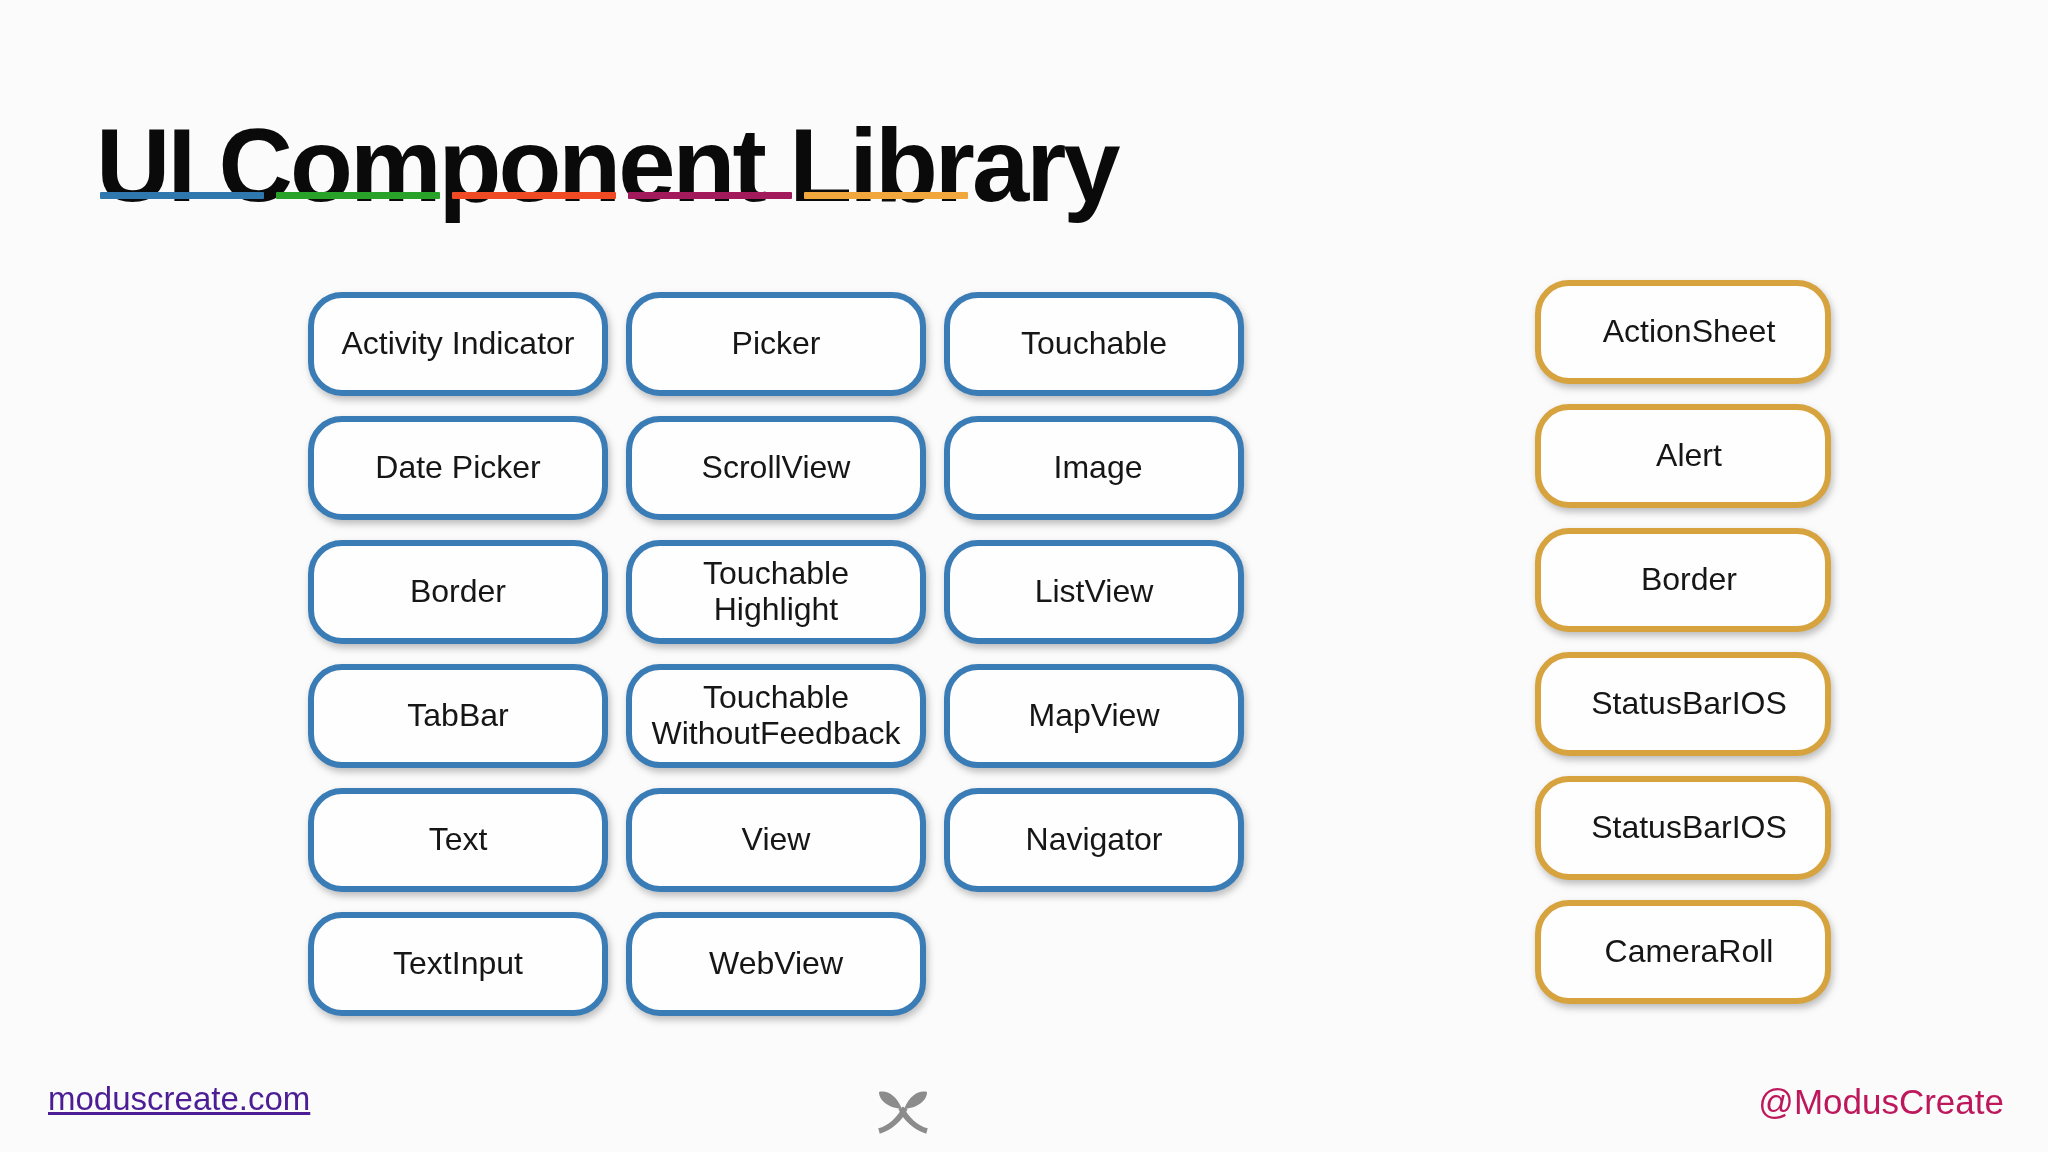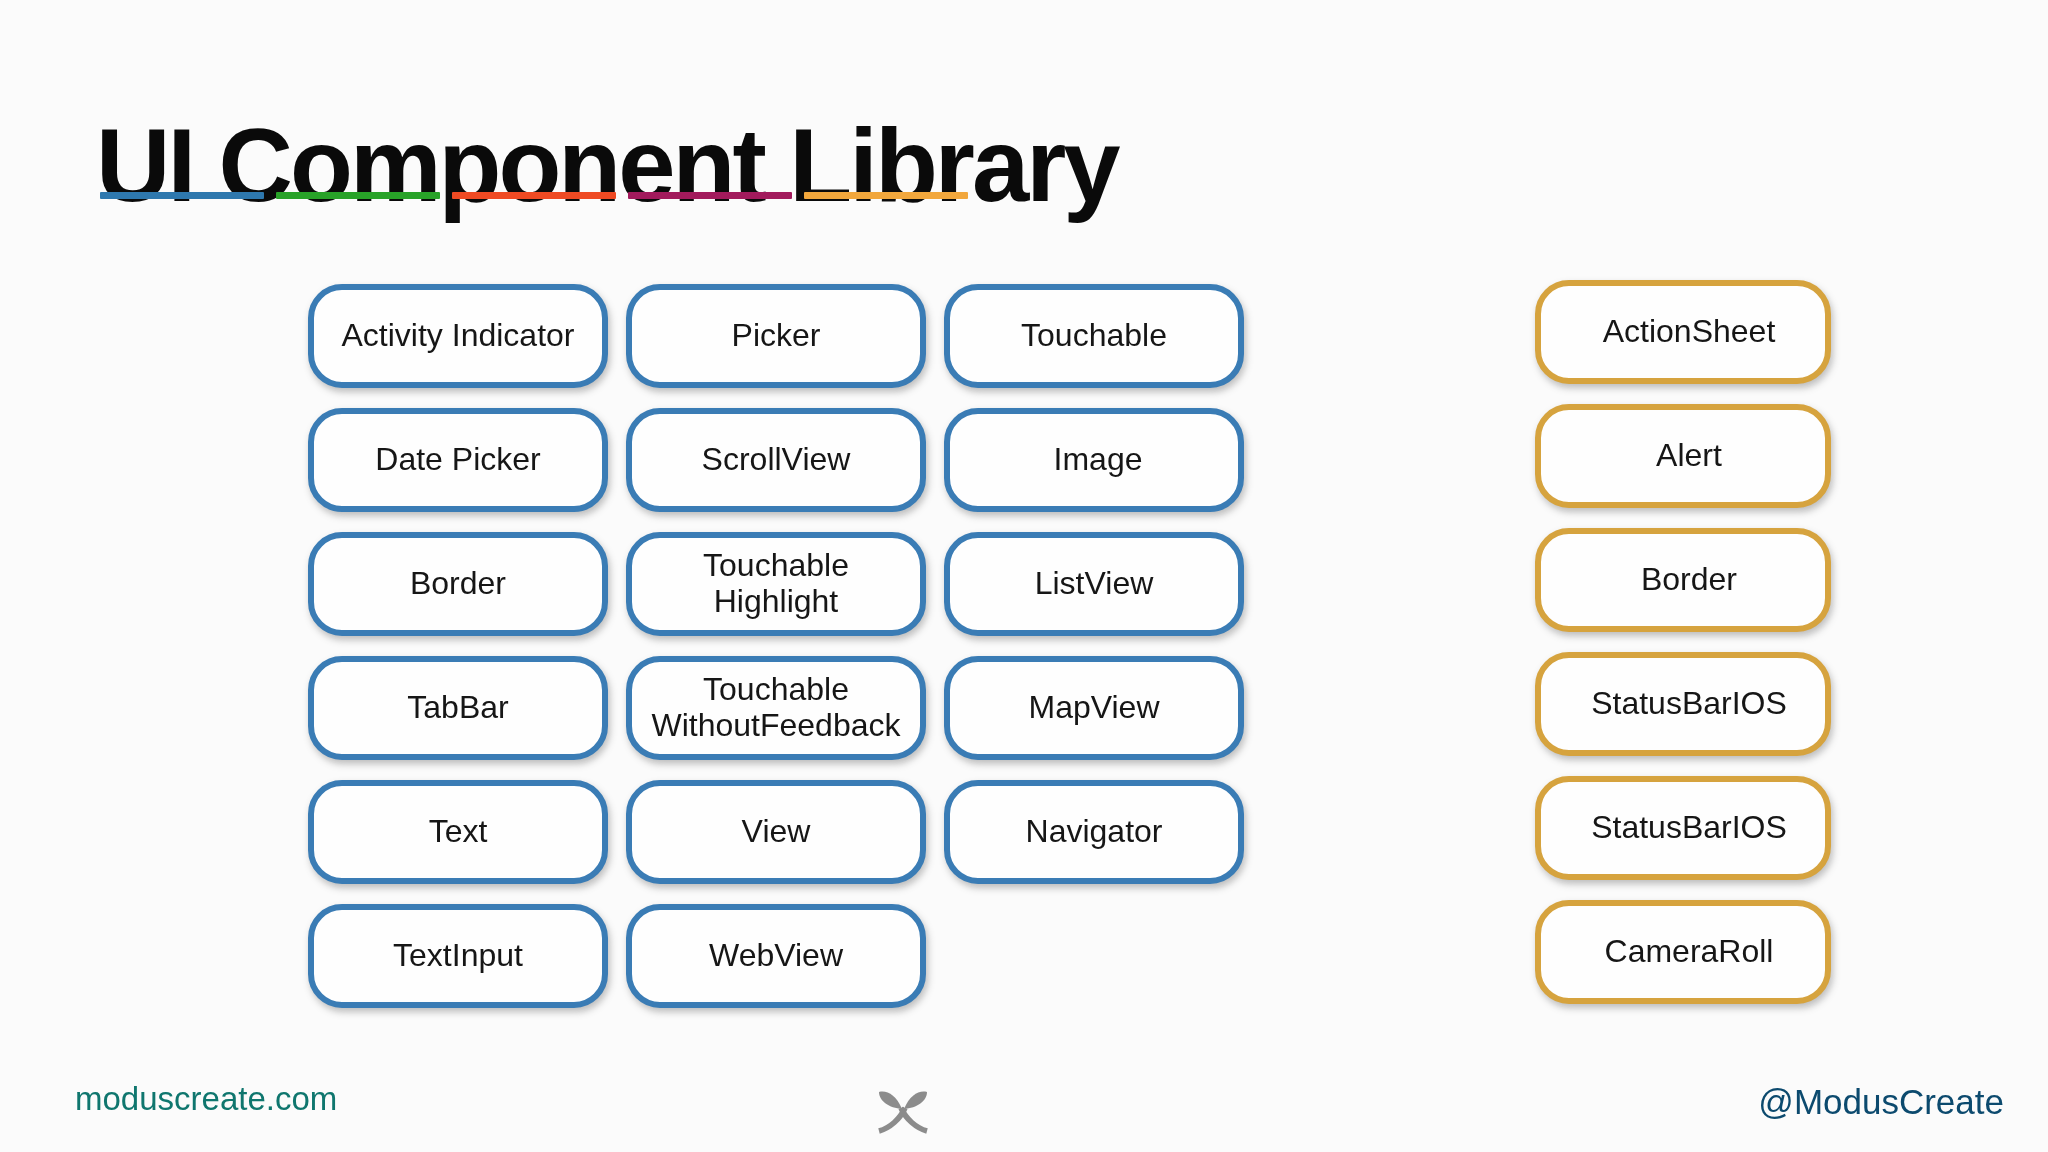--- a/index.html
+++ b/index.html
@@ -17,21 +17,21 @@
     font-size:103px;font-weight:bold;letter-spacing:-3px;
     color:#0a0a0a;white-space:nowrap;
   }
   .underline{
     position:absolute;left:100px;top:192px;
     display:flex;gap:12px;
   }
   .underline .bar{width:164px;height:7px;border-radius:1px;}
   
   .core-grid{
-    position:absolute;left:308px;top:284px;
+    position:absolute;left:308px;top:292px;
     display:grid;
     grid-template-columns:300px 300px 300px;
     grid-auto-rows:104px;
     column-gap:18px;row-gap:20px;
   }
   .ios-grid{
     position:absolute;left:1535px;top:280px;
     display:grid;
     grid-template-columns:296px;
     grid-auto-rows:104px;
@@ -47,30 +47,29 @@
     text-align:center;
   }
   .pill.gold{border-color:#d6a33e;padding-left:12px;}
   .pill .lbl{
     font-size:32px;line-height:1.12;color:#161616;
     white-space:pre-line;padding:0 8px;
   }
   
   .site-link{
     position:absolute;left:48px;top:1080px;
-    font-size:33px;color:#0f766e;
+    font-size:33px;color:#4c1d95;text-decoration:underline;
     cursor:pointer;
-    margin-left:27px;
   }
   .logo{
     position:absolute;left:876px;top:1088px;width:54px;height:48px;
   }
   .handle{
     position:absolute;right:44px;top:1082px;
-    font-size:35px;color:#0c4a6e;
+    font-size:35px;color:#be185d;
   }
 </style>
 </head>
 <body>
 
 <h1 class="title">UI Component Library</h1>
 <div class="underline">
     <div class="bar" style="background: rgb(46, 120, 174);"></div>
     <div class="bar" style="background: rgb(40, 162, 40);"></div>
     <div class="bar" style="background: rgb(239, 74, 35);"></div>

